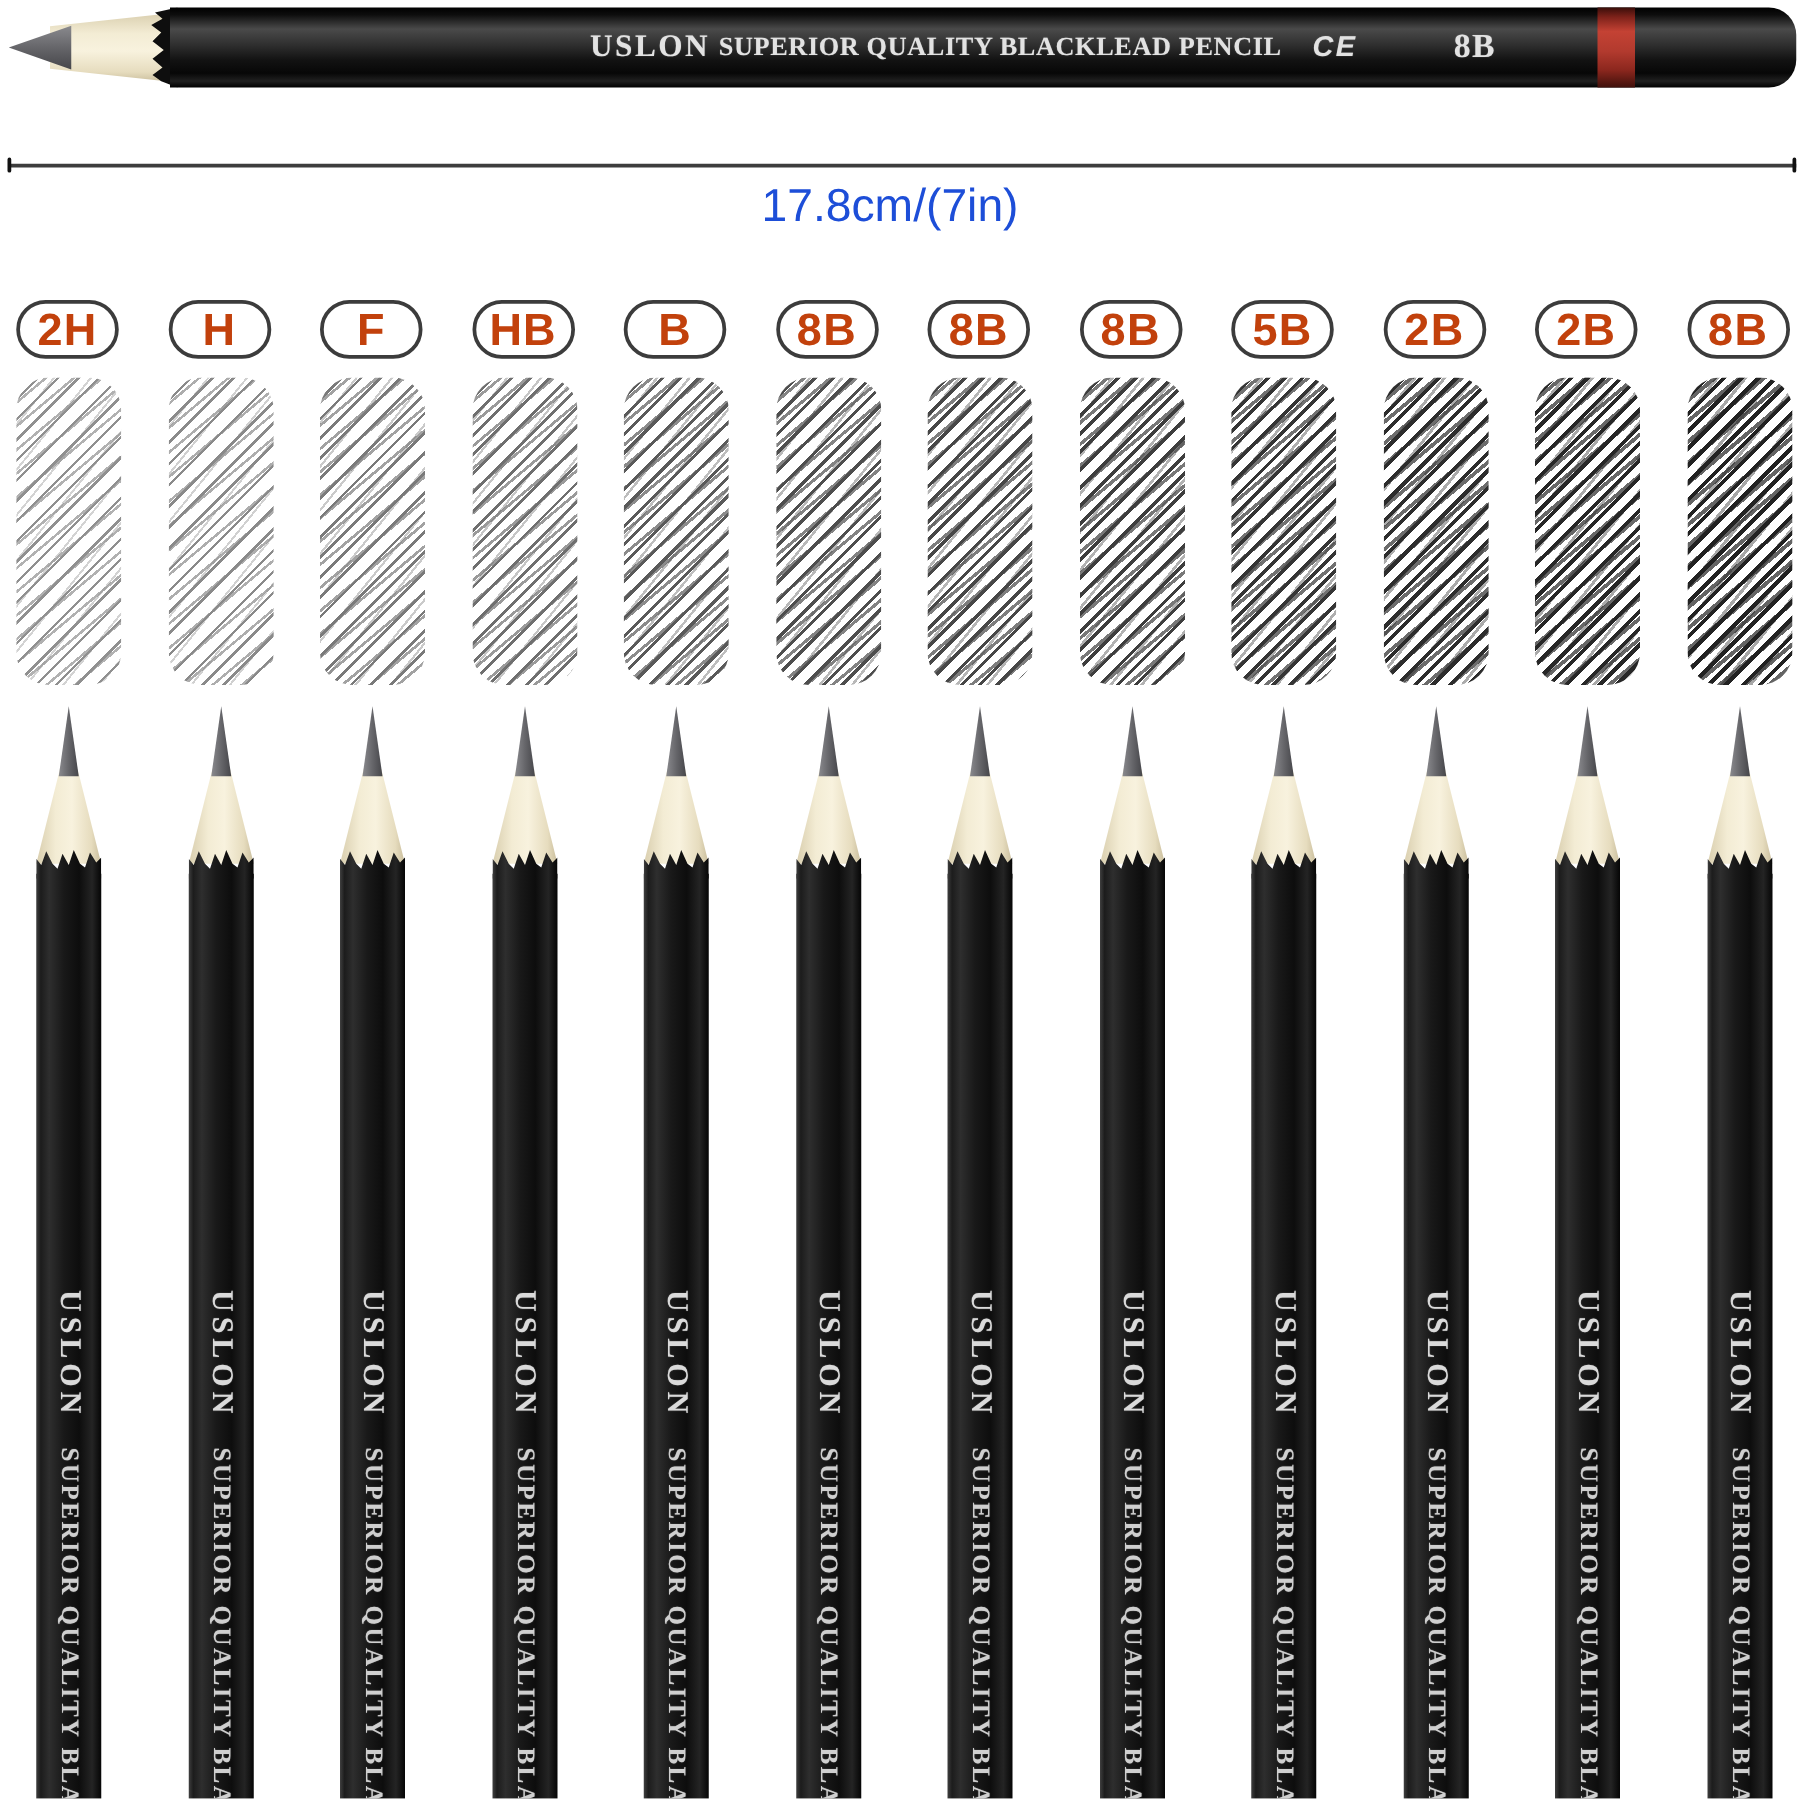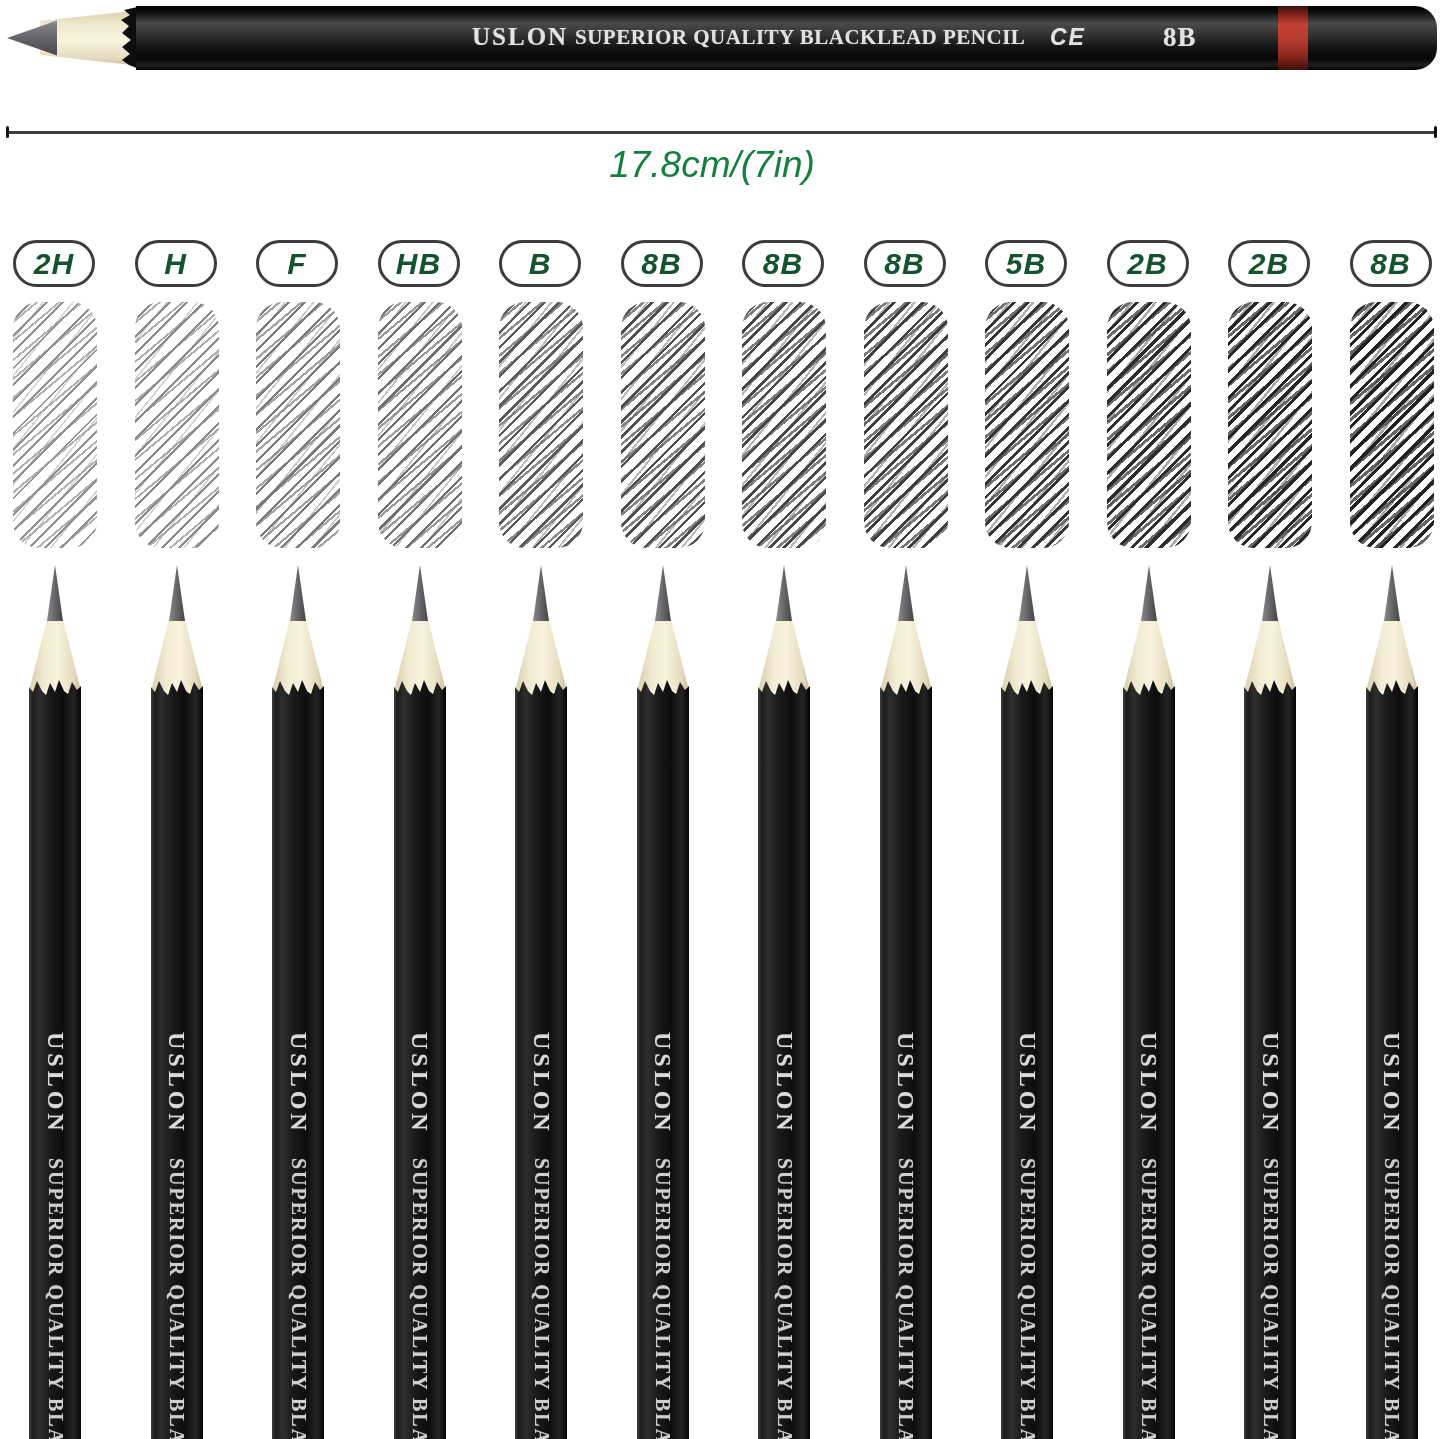--- a/index.html
+++ b/index.html
@@ -22,28 +22,28 @@
   .h-brand{left:336px;font-size:25px;letter-spacing:2px;}
   .h-imprint{left:439px;font-size:21px;letter-spacing:.5px;}
   .h-ce{left:914px;font-size:23px;font-style:italic;letter-spacing:2px;font-family:"Liberation Sans",sans-serif;}
   .h-grade{left:1027px;font-size:27px;letter-spacing:1px;}
 
   
   .measure-line{position:absolute;left:8px;top:131px;width:1429px;height:3px;background:#3d3d3d;}
   .measure-tick{position:absolute;top:126px;width:3px;height:12px;background:#111;border-radius:2px;}
   .tick-left{left:6px;} .tick-right{left:1434px;}
   .measure-label{position:absolute;left:520px;top:144px;width:384px;text-align:center;
-                 font-size:37px;color:#15803d;font-style:italic;}
+                 font-size:37px;color:#1d4ed8;}
 
   
   .column{position:absolute;top:240px;width:122px;height:1199px;}
   .grade-badge{position:absolute;left:19px;top:0;width:82px;height:47px;background:#fff;
                border:3px solid #3c3c3c;border-radius:25px;box-sizing:border-box;
                display:flex;align-items:center;justify-content:center;}
-  .grade-label{font-size:30px;font-weight:bold;color:#14532d;letter-spacing:1px;font-style:italic;}
+  .grade-label{font-size:36px;font-weight:bold;color:#c2410c;letter-spacing:1px;}
   .swatch{position:absolute;left:19px;top:62px;width:84px;height:246px;border-radius:26px;
           background-color:#fff;}
 
   
   .pencil{position:absolute;left:35px;top:323px;width:52px;height:876px;}
   .p-tip{position:absolute;left:0;top:0;}
   .p-body{position:absolute;left:0;top:136px;bottom:0;width:52px;
           background:linear-gradient(90deg,#3f3f3f 0%,#1c1c1c 7%,#2e2e2e 20%,#191919 42%,
                      #0d0d0d 66%,#242424 86%,#050505 100%);}
   .brand-v,.imprint-v{position:absolute;left:50%;transform:translateX(-50%);

